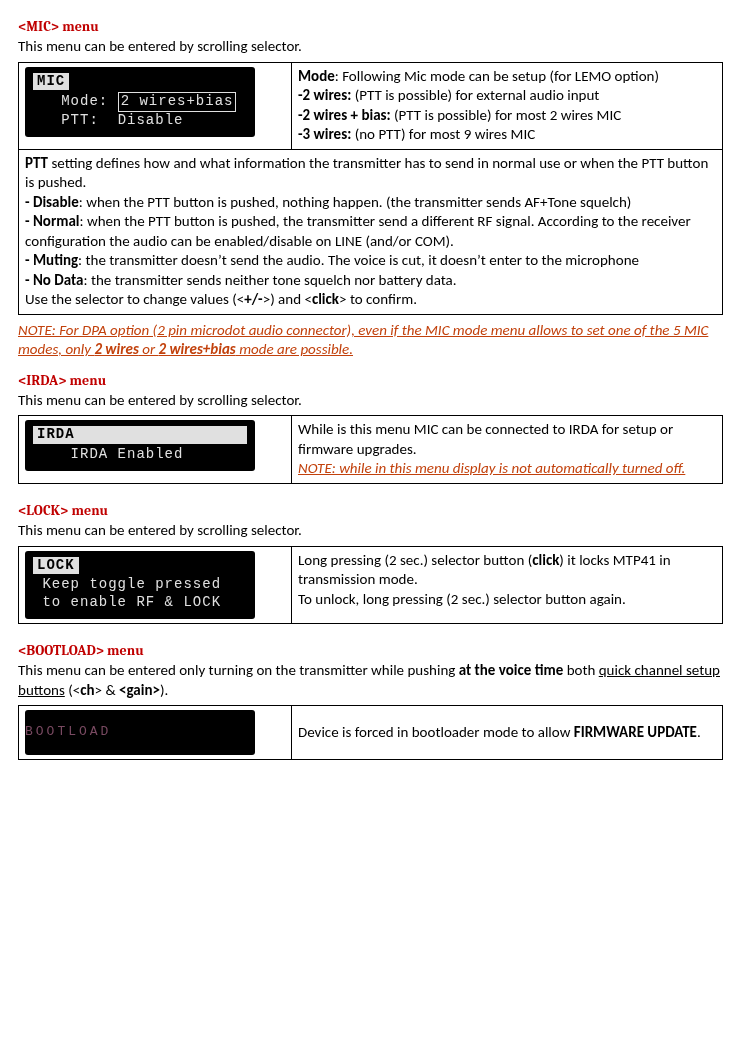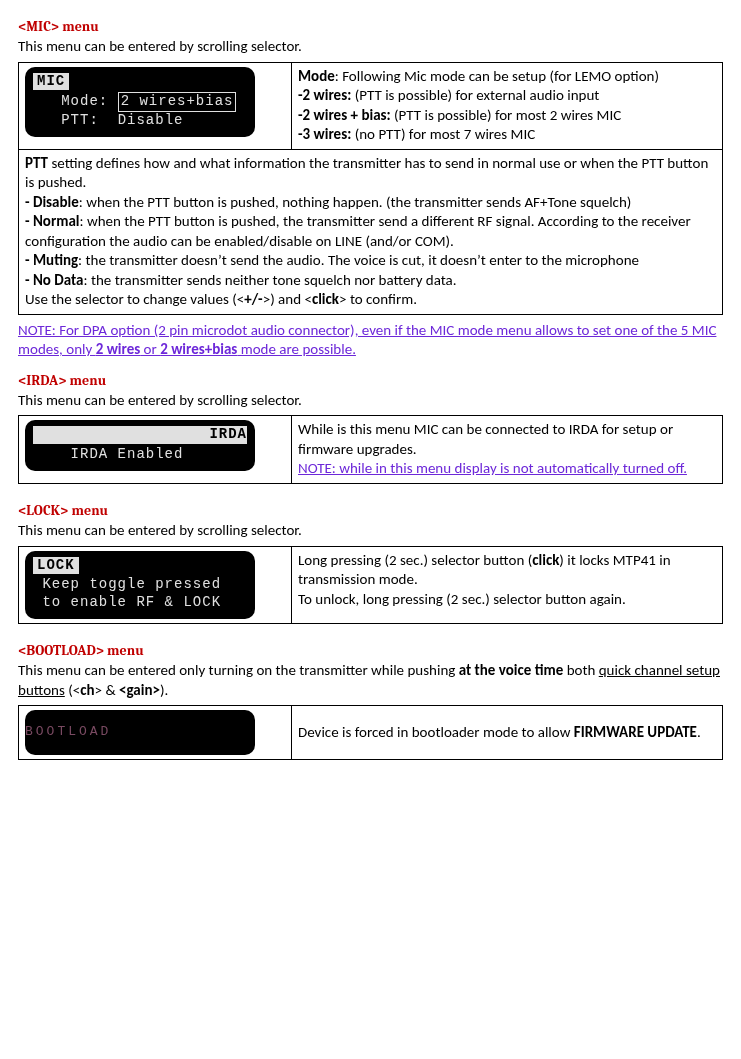--- a/index.html
+++ b/index.html
@@ -12,21 +12,21 @@
     color: #000;
     line-height: 1.3;
   }
   h2 {
     font-family: Cambria, Georgia, serif;
     font-size: 14px;
     font-weight: bold;
     margin: 0 0 1px 0;
   }
   .red { color: #c00000; }
-  .red-u { color: #6d28d9; text-decoration: underline; }
+  .red-u { color: #c2410c; text-decoration: underline; font-style: italic; }
   .intro { margin: 0 0 5px 0; }
   table.box {
     border-collapse: collapse;
     width: 100%;
     margin: 4px 0 6px 0;
   }
   table.box td {
     border: 1px solid #000;
     padding: 4px 6px;
     vertical-align: top;
@@ -36,43 +36,42 @@
     vertical-align: middle;
     text-align: left;
   }
   
   .lcd {
     display: inline-block;
     background: #000;
     color: #e0e0e0;
     font-family: "Consolas", "Courier New", monospace;
     padding: 6px 8px 8px 8px;
-    border-radius: 10px;
+    border-radius: 3px;
     line-height: 1.25;
     letter-spacing: 1px;
     font-size: 14px;
     min-width: 230px;
     box-sizing: border-box;
   }
   .lcd .hdr {
     display: inline-block;
     background: #e0e0e0;
     color: #000;
     padding: 0 4px;
     font-weight: bold;
     margin-bottom: 2px;
   }
   .lcd .hdr-full {
     display: block;
     background: #e0e0e0;
     color: #000;
-    padding: 0 0 0 4px;
+    padding: 0 8px 0 4px;
     font-weight: bold;
     margin-bottom: 2px;
-    text-align: right;
   }
   .lcd .sel {
     display: inline-block;
     border: 1px solid #e0e0e0;
     padding: 0 2px;
   }
   .lcd .row { white-space: pre; text-align: right; }
   .lcd.bootload {
     color: #7a4a62;
     letter-spacing: 3px;
@@ -97,21 +96,21 @@
       <div class="lcd">
         <span class="hdr">MIC</span><br>
         <span class="row">&nbsp;&nbsp;&nbsp;<span>Mode:</span>&nbsp;<span class="sel">2 wires+bias</span></span><br>
         <span class="row">&nbsp;&nbsp;&nbsp;<span>PTT:</span>&nbsp;&nbsp;<span>Disable</span></span>
       </div>
     </td>
     <td>
       <b>Mode</b><span>: Following Mic mode can be setup (for LEMO option)</span><br>
       <b>-2 wires:</b><span> (PTT is possible) for external audio input</span><br>
       <b>-2 wires + bias:</b><span> (PTT is possible) for most 2 wires MIC</span><br>
-      <b>-3 wires:</b><span> (no PTT) for most 7 wires MIC</span>
+      <b>-3 wires:</b><span> (no PTT) for most 9 wires MIC</span>
     </td>
   </tr>
   <tr>
     <td colspan="2">
       <b>PTT</b><span> setting defines how and what information the transmitter has to send in normal use or when the PTT button is pushed.</span><br>
       <b>- Disable</b><span>: when the PTT button is pushed, nothing happen. (the transmitter sends AF+Tone squelch)</span><br>
       <b>- Normal</b><span>: when the PTT button is pushed, the transmitter send a different RF signal. According to the receiver configuration the audio can be enabled/disable on LINE (and/or COM).</span><br>
       <b>- Muting</b><span>: the transmitter doesn’t send the audio. The voice is cut, it doesn’t enter to the microphone</span><br>
       <b>- No Data</b><span>: the transmitter sends neither tone squelch nor battery data.</span><br>
       <span>

